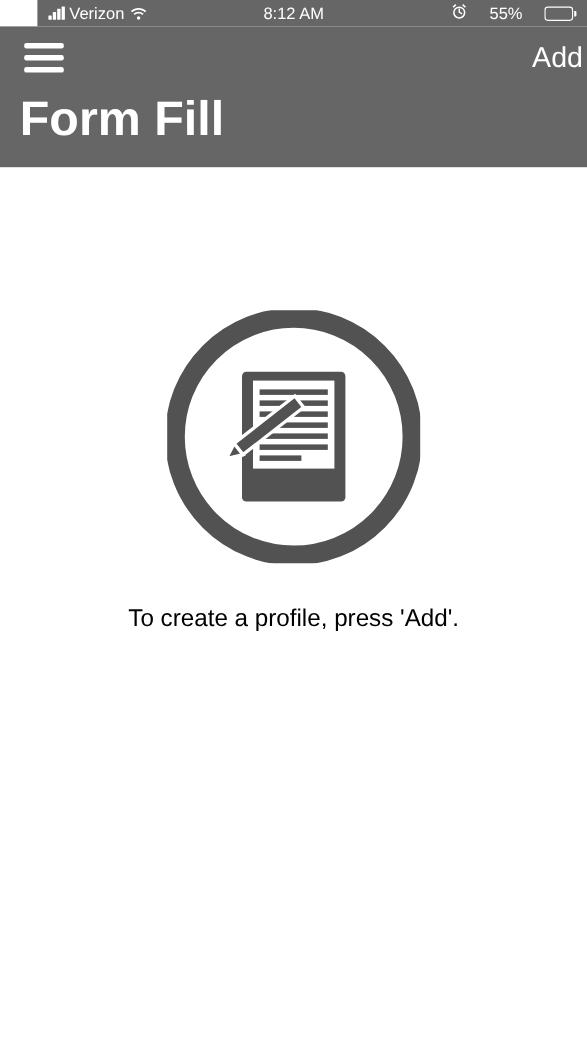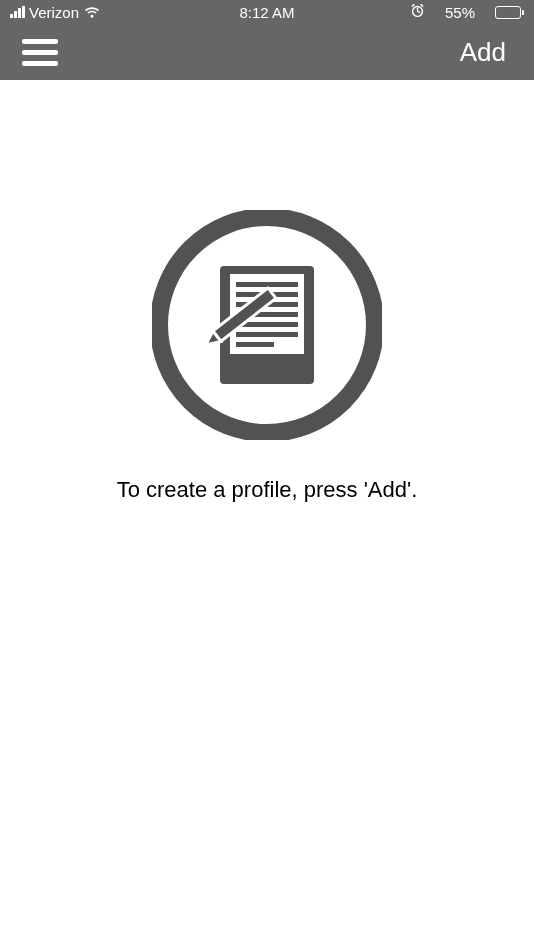--- a/index.html
+++ b/index.html
@@ -12,20 +12,21 @@
     }
     .status-bar {
       height: 24px;
       background: #666666;
       color: #fff;
       display: flex;
       align-items: center;
       justify-content: space-between;
       padding: 0 10px;
       font-size: 15px;
+      margin-left: 34px;
     }
     .status-left { display: flex; align-items: center; gap: 4px; }
     .status-center { position: absolute; left: 50%; transform: translateX(-50%); font-weight: 400;}
     .status-right { display: flex; align-items: center; gap: 20px; }
     .signal-bars { display: inline-flex; align-items: flex-end; gap: 1px; height: 12px; }
     .signal-bars span { width: 3px; background: #fff; border-radius: 0.5px;}
     .signal-bars span:nth-child(1){height:4px;} .signal-bars span:nth-child(2){height:7px;}
     .signal-bars span:nth-child(3){height:10px;} .signal-bars span:nth-child(4){height:12px;}
     .wifi-icon svg { width: 18px; height: 14px; display:block; }
     .alarm-icon { font-size: 14px; }
@@ -35,21 +36,21 @@
     .battery-tip { width:2px; height:5px; background:#fff; margin-left:1px; border-radius:0 1px 1px 0;}
     .header {
       background: #666666;
       color: #fff;
     }
     .nav-row {
       display: flex;
       align-items: center;
       justify-content: space-between;
       height: 56px;
-      padding: 0 28px 0 18px;
+      padding: 0 4px 0 18px;
     }
     .menu-btn { display:flex; flex-direction:column; gap:6px; cursor:pointer; padding:4px;}
     .menu-btn span { display:block; width:36px; height:5px; background:#fff; border-radius:2px;}
     .add-btn { font-size: 26px; font-weight: 400; cursor:pointer; }
     .page-title {
       font-size: 44px;
       font-weight: 700;
       padding: 4px 18px 18px 18px;
     }
     .content {
@@ -101,20 +102,21 @@
 
 <div class="header">
   <div class="nav-row">
     <div class="menu-btn">
       <span></span>
         <span></span>
         <span></span>
     </div>
     <div class="add-btn">Add</div>
   </div>
+  <h1 class="page-title">Form Fill</h1>
 </div>
 
 <div class="content">
 
   <div class="illustration">
     <svg width="230" height="230" viewBox="0 0 230 230">
       <circle cx="115" cy="115" r="108" fill="none" stroke="#525252" stroke-width="18"></circle>
       <rect x="68" y="56" width="94" height="118" rx="4" fill="#525252"></rect>
       <rect x="78" y="64" width="74" height="80" fill="#fff"></rect>
       <rect x="84" y="72" width="62" height="5" fill="#525252"></rect>

